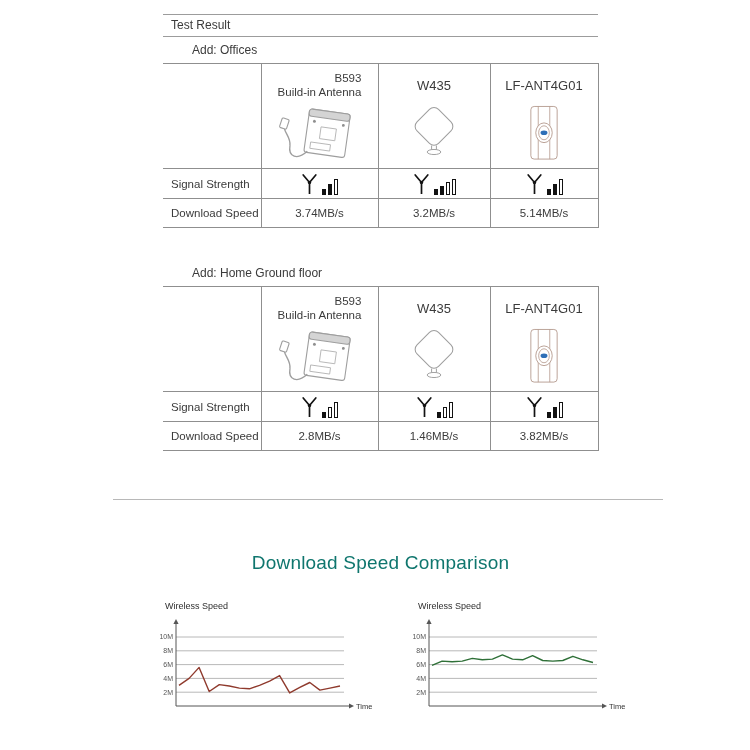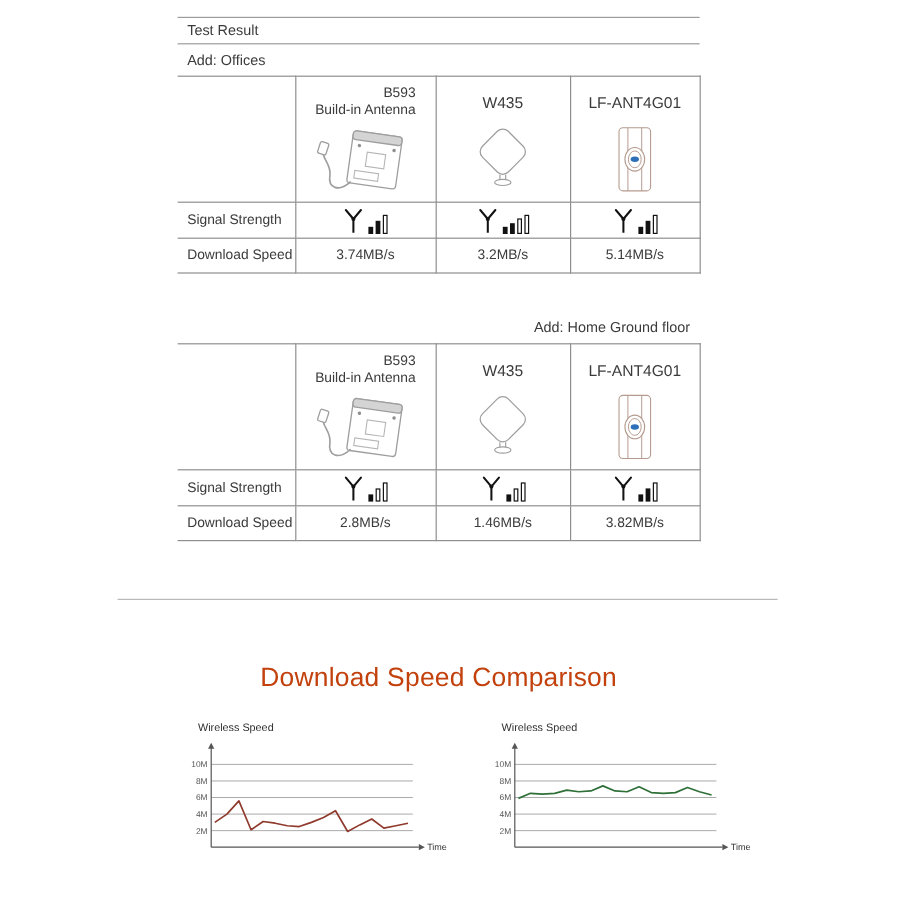--- a/index.html
+++ b/index.html
@@ -1,27 +1,27 @@
 <!DOCTYPE html>
 <html><head>
 <meta charset="utf-8">
 <style>
   html,body{margin:0;padding:0;}
   body{
     width:750px;height:750px;background:#ffffff;position:relative;
     font-family:"Liberation Sans","DejaVu Sans",sans-serif;color:#3b3b3b;
     -webkit-font-smoothing:antialiased;
   }
-  .content{position:absolute;left:148px;top:14px;width:435px;}
+  .content{position:absolute;left:163px;top:14px;width:435px;}
   .test-result{
     border-top:1px solid #9c9c9c;border-bottom:1px solid #9c9c9c;
     padding:3px 8px 4px;font-size:12px;line-height:14px;color:#3b3b3b;
   }
-  .add-label{padding:6px 8px 6px;font-size:12px;line-height:14px;color:#3b3b3b;}
-  .section2 .add-label{margin-top:32px;text-align:right;}
+  .add-label{padding:6px 8px 6px;font-size:12px;line-height:14px;color:#3b3b3b;margin-left:21px;}
+  .section2 .add-label{margin-top:32px;}
   table.result-table{border-collapse:collapse;width:435px;table-layout:fixed;}
   table.result-table td{border:1px solid #8f8f8f;padding:0;}
   table.result-table td:first-child{border-left:none;}
   tr.header-row td{height:104px;vertical-align:top;text-align:center;}
   .name-area{height:34px;display:flex;align-items:center;justify-content:center;margin-top:4px;}
   .name-block{display:inline-block;text-align:right;font-size:11.5px;line-height:14px;color:#3b3b3b;}
   .name-block span{display:block;}
   .name-center{font-size:13px;color:#3b3b3b;}
   .product-img{display:block;margin:2px auto 0;}
   .img-b593{width:82px;}
@@ -30,22 +30,22 @@
   tr.signal-row td{height:29px;text-align:center;vertical-align:middle;}
   tr.speed-row td{height:28px;text-align:center;vertical-align:middle;font-size:11.5px;color:#3b3b3b;}
   td.row-label-cell{text-align:left !important;padding-left:8px !important;font-size:11.5px;color:#3b3b3b;}
   .signal{display:inline-flex;align-items:flex-end;gap:2px;height:22px;vertical-align:middle;}
   .signal svg{margin-right:2px;}
   .bar{width:4px;box-sizing:border-box;display:inline-block;}
   .bar.filled{background:#121212;}
   .bar.outline{border:1px solid #121212;background:#fff;}
   .divider{margin:48px 0 0 -50px;width:550px;border-top:1px solid #b8b8b8;height:0;}
   .comparison-title{
-    margin:52px 0 0;text-align:center;font-size:22px;font-weight:400;
-    color:#c2410c;letter-spacing:0.2px;
+    margin:52px 0 0;text-align:center;font-size:19px;font-weight:400;
+    color:#0f766e;letter-spacing:0.2px;
   }
   .charts{position:absolute;top:601px;left:12px;width:750px;display:flex;justify-content:center;gap:28px;}
   .chart-block{width:225px;}
   .wireless-label{font-size:9px;color:#2f2f2f;margin:0 0 2px 17px;}
   svg.chart{width:225px;height:105px;display:block;}
   .chart-caption{text-align:center;font-size:12px;color:#262626;margin-top:2px;}
 </style>
 </head>
 <body>
 

